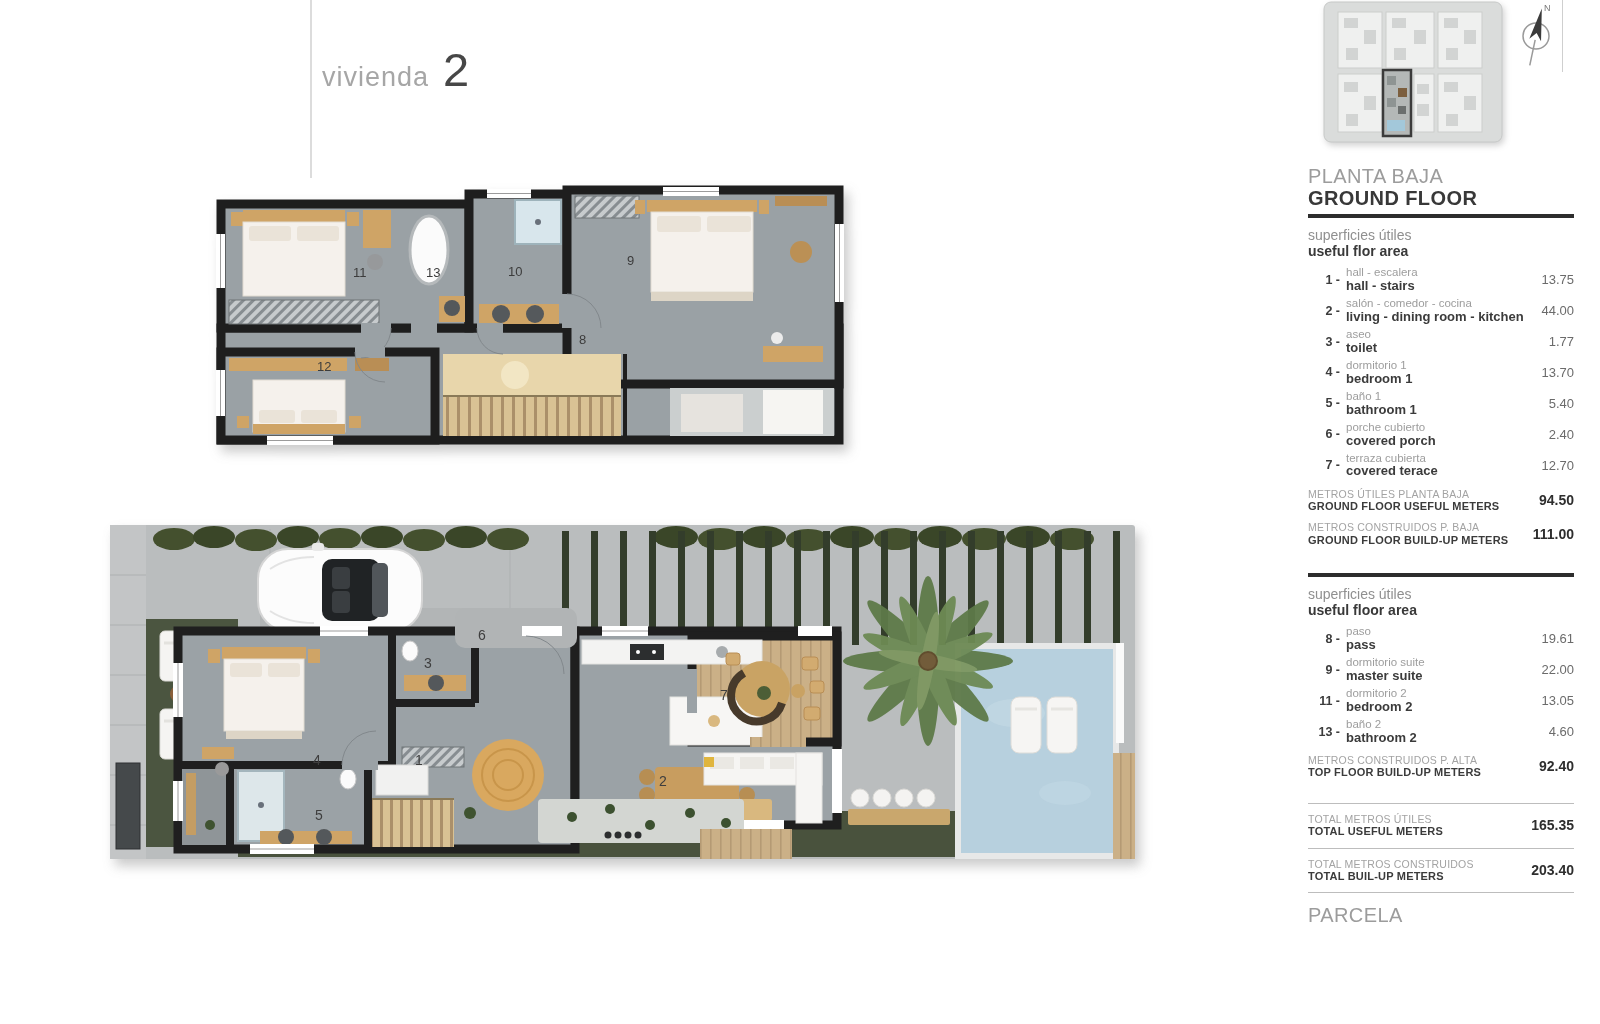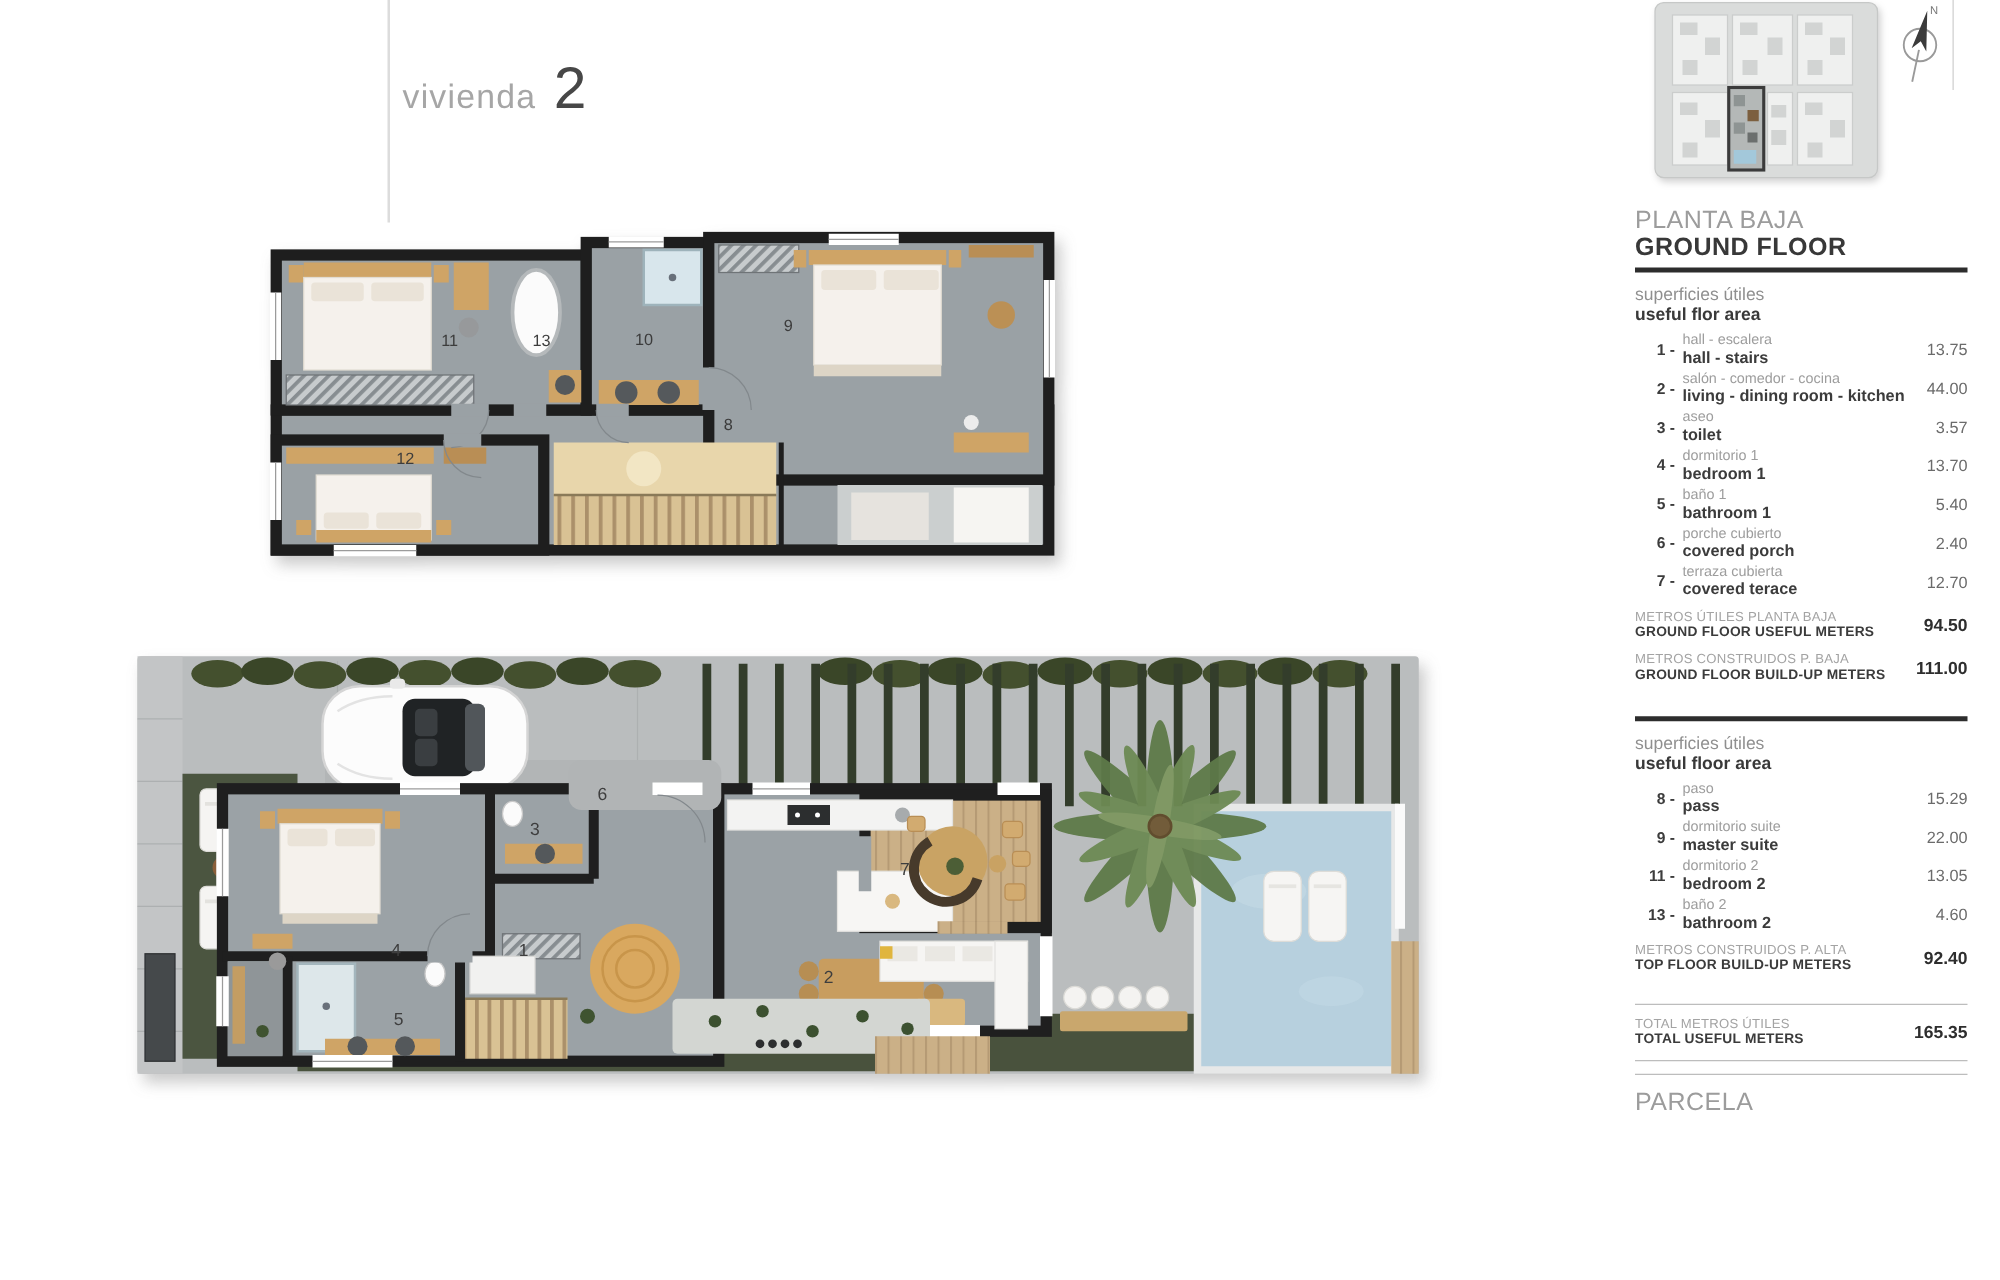--- a/index.html
+++ b/index.html
@@ -529,21 +529,21 @@
         <span class="en">living - dining room - kitchen</span>
       </span>
     <span class="val">44.00</span>
   </div>
   <div class="row">
     <span class="num">3 -</span>
     <span class="lbl">
         <span class="es">aseo</span>
         <span class="en">toilet</span>
       </span>
-    <span class="val">3.57</span>
+    <span class="val">1.77</span>
   </div>
   <div class="row">
     <span class="num">4 -</span>
     <span class="lbl">
         <span class="es">dormitorio 1</span>
         <span class="en">bedroom 1</span>
       </span>
     <span class="val">13.70</span>
   </div>
   <div class="row">
@@ -593,21 +593,21 @@
     <span class="es">superficies útiles</span>
     <span class="en">useful floor area</span>
   </div>
 
   <div class="row">
     <span class="num">8 -</span>
     <span class="lbl">
         <span class="es">paso</span>
         <span class="en">pass</span>
       </span>
-    <span class="val">15.29</span>
+    <span class="val">19.61</span>
   </div>
   <div class="row">
     <span class="num">9 -</span>
     <span class="lbl">
         <span class="es">dormitorio suite</span>
         <span class="en">master suite</span>
       </span>
     <span class="val">22.00</span>
   </div>
   <div class="row">
@@ -638,20 +638,27 @@
   <div class="gap2"></div>
   <div class="thin-rule"></div>
   <div class="trow">
     <span class="lbl">
         <span class="es">TOTAL METROS ÚTILES</span>
         <span class="en">TOTAL USEFUL METERS</span>
       </span>
     <span class="val">165.35</span>
   </div>
   <div class="thin-rule"></div>
+  <div class="trow">
+    <span class="lbl">
+        <span class="es">TOTAL METROS CONSTRUIDOS</span>
+        <span class="en">TOTAL BUIL-UP METERS</span>
+      </span>
+    <span class="val">203.40</span>
+  </div>
   <div class="thin-rule"></div>
 
   <div class="gap3"></div>
 
   <div class="sec-head">
     <span class="es">PARCELA</span>
 
   </div>
 
 </div>

